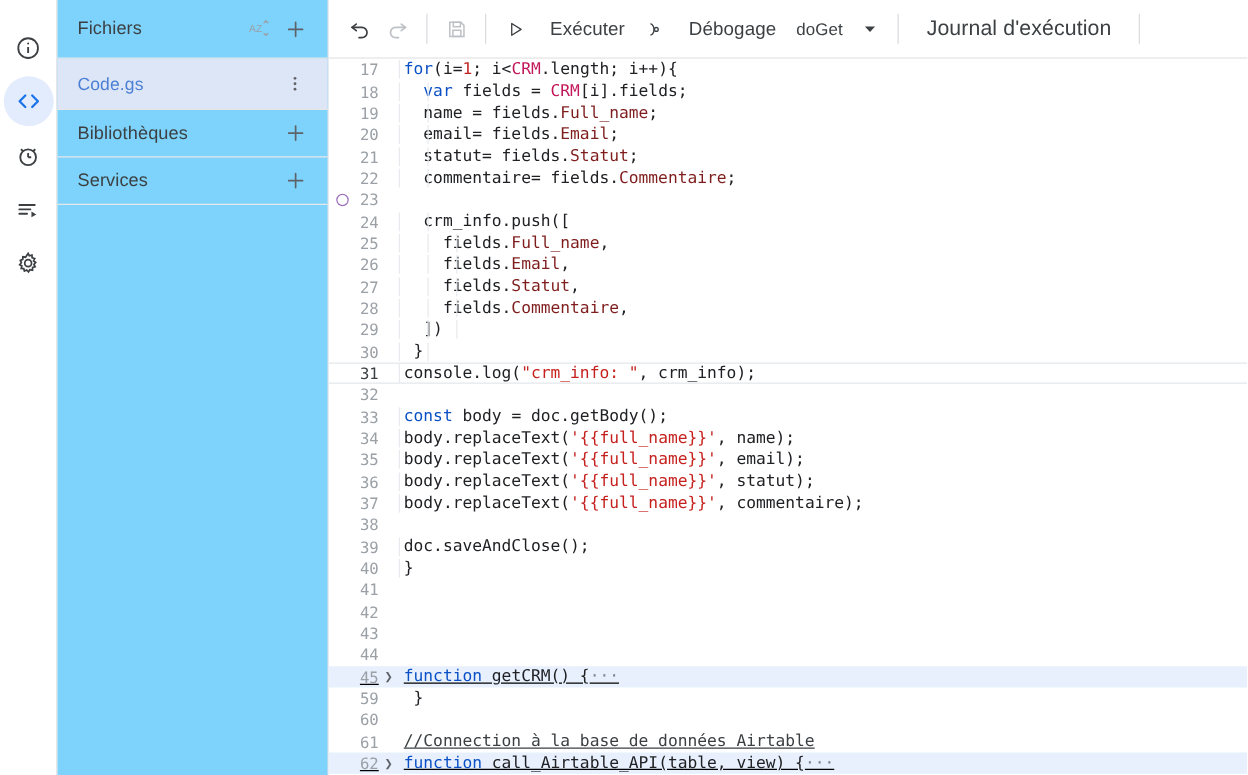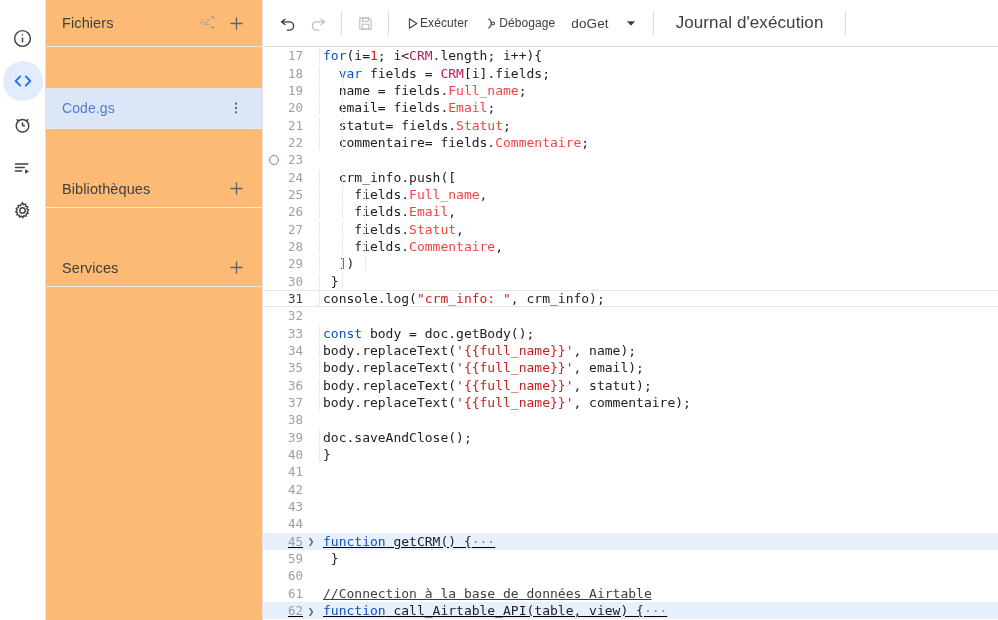--- a/index.html
+++ b/index.html
@@ -34,25 +34,24 @@
     display: flex; align-items: center; justify-content: center;
     cursor: pointer;
     color: #3c4043;
   }
   .rail-btn.active { background: #e3ecfd; color: #1a73e8; }
 
   
   .files {
     width: 217px;
     flex: 0 0 217px;
-    background: #fdba74;
+    background: #7dd3fc;
     border-right: 1px solid #e0e0e0;
     display: flex;
     flex-direction: column;
-    gap: 41px;
   }
   .files-header {
     height: 47px;
     display: flex;
     align-items: center;
     padding: 0 12px 0 16px;
     border-bottom: 1px solid #e7e7e7;
   }
   .files-header .title {
     font-size: 14.5px;
@@ -120,24 +119,24 @@
   }
   .tb-icon.disabled { color: #bdc1c6; cursor: default; }
   .tb-sep {
     width: 1px; height: 24px;
     background: #dadce0;
     margin: 0 8px;
   }
   .tb-btn {
     display: flex;
     align-items: center;
-    gap: 0;
+    gap: 20px;
     height: 30px;
     padding: 0 8px;
-    font-size: 12px;
+    font-size: 15px;
     color: #3c4043;
     cursor: pointer;
     border-radius: 4px;
     white-space: nowrap;
     letter-spacing: .1px;
   }
   .tb-func {
     font-size: 13.5px;
     color: #3c4043;
     padding: 0 8px;
@@ -226,21 +225,21 @@
   .guide {
     position: absolute;
     top: 0; bottom: 0;
     width: 1px;
     background: #e8eaed;
   }
   .tok-kw   { color: #0b51c5; }
   .tok-var  { color: #c2185b; }
   .tok-str  { color: #c5221f; }
   .tok-num  { color: #c5221f; }
-  .tok-prop { color: #ef4444; }
+  .tok-prop { color: #7f1d1d; }
   .tok-cmt  { color: #3c4043; text-decoration: underline; }
   .tok-plain{ color: #202124; }
   .ellipsis { color: #80868b; }
 </style>
 </head>
 <body>
 
 <div class="app">
 
   <div class="rail">

